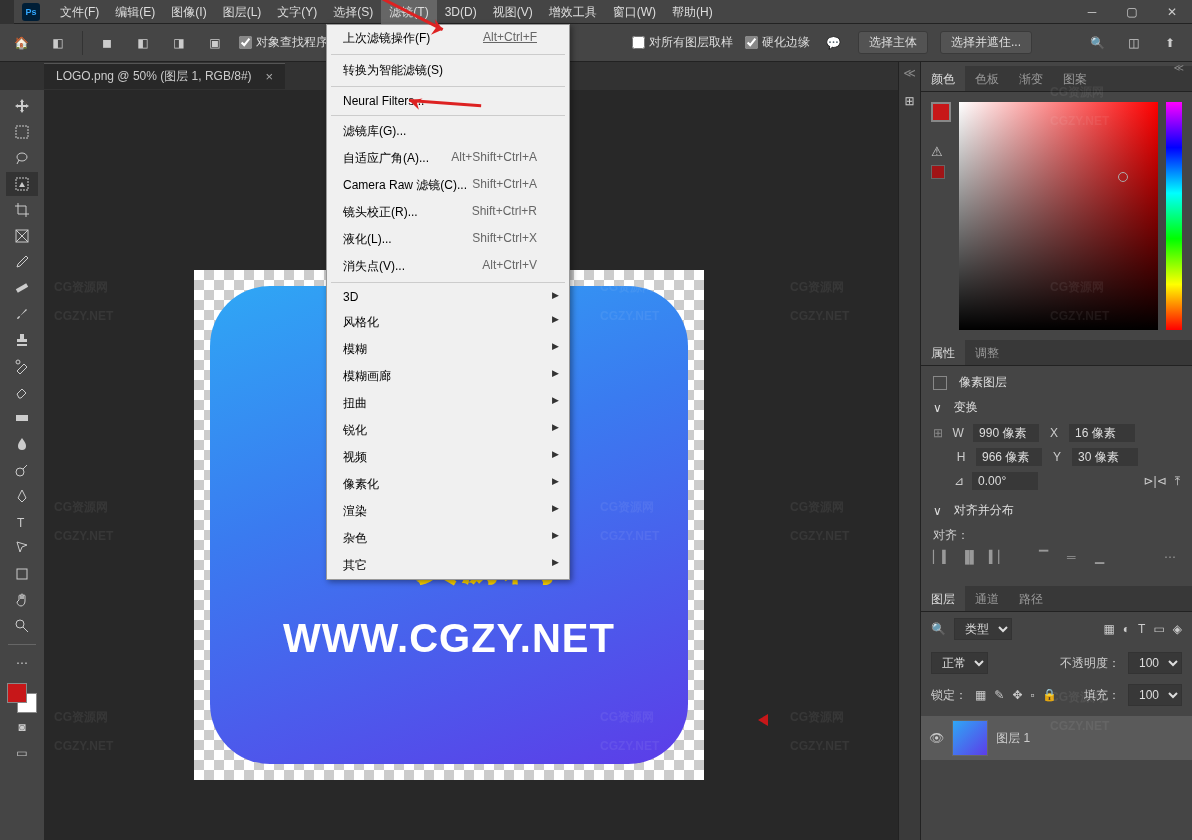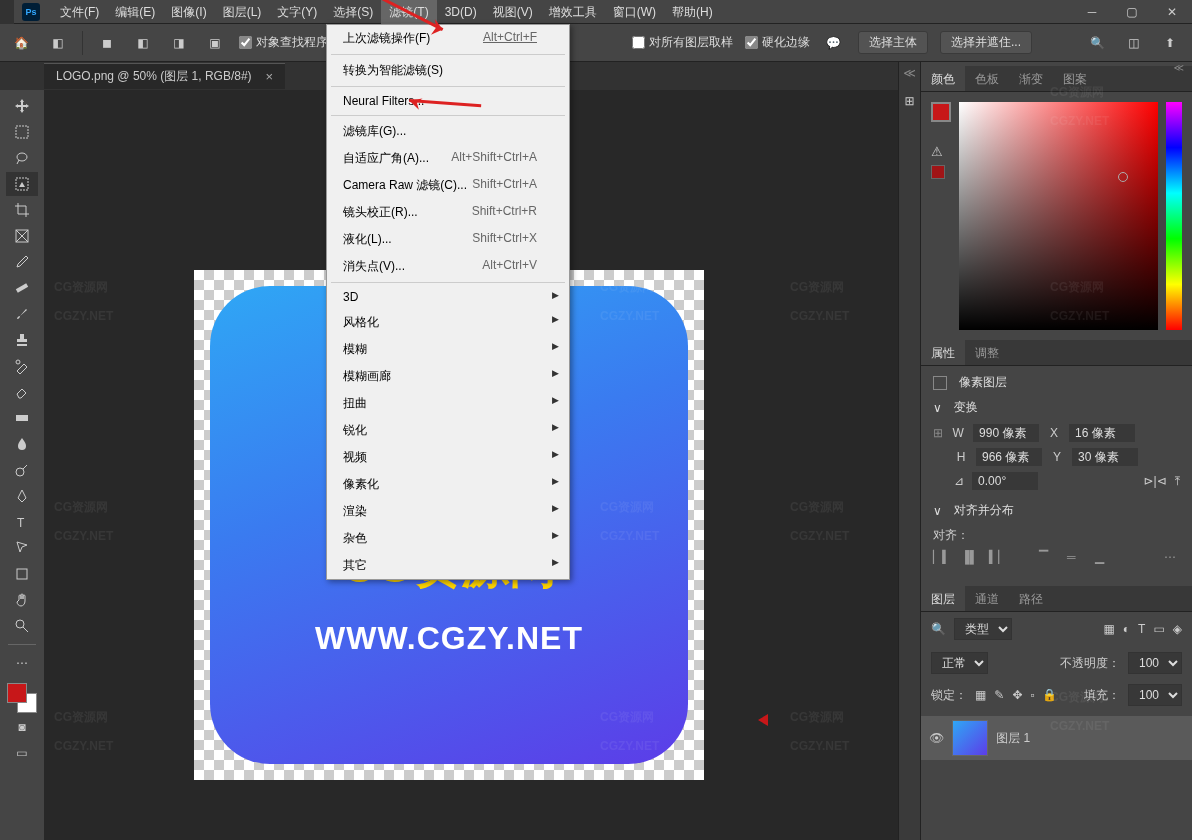--- a/index.html
+++ b/index.html
@@ -22,21 +22,21 @@
 .tools-left { position: absolute; left: 0; top: 90px; width: 44px; bottom: 0; background: #454545; display: flex; flex-direction: column; align-items: center; padding-top: 4px; gap: 2px; }
 .tool { width: 32px; height: 24px; display: flex; align-items: center; justify-content: center; color: #ccc; position: relative; }
 .tool svg { width: 16px; height: 16px; }
 .color-swatches { margin-top: 6px; width: 30px; height: 30px; position: relative; }
 .fg-color { position: absolute; top: 0; left: 0; width: 20px; height: 20px; background: #c71719; border: 1px solid #888; }
 .bg-color { position: absolute; bottom: 0; right: 0; width: 20px; height: 20px; background: #fff; border: 1px solid #888; }
 .canvas { position: absolute; top: 180px; left: 150px; width: 510px; height: 510px; background: repeating-conic-gradient(#ccc 0 25%, #fff 0 50%) 0 0/20px 20px; }
 .logo { position: absolute; inset: 16px; border-radius: 60px; background: linear-gradient(160deg, #2fa7f5 0%, #3a7bf0 40%, #5c3de8 100%); display: flex; flex-direction: column; align-items: center; justify-content: center; }
 .logo-y { position: absolute; bottom: 185px; left: 50%; transform: translateX(-50%); width: 140px; height: 70px; }
 .logo-text1 { color: #ffd400; font-size: 48px; font-weight: bold; margin-top: 140px; }
-.logo-text2 { color: #fff; font-size: 32px; font-weight: bold; margin-top: 22px; letter-spacing: 1px; }
+.logo-text2 { color: #fff; font-size: 40px; font-weight: bold; margin-top: 22px; letter-spacing: 1px; }
 .dropdown { position: absolute; top: 24px; left: 326px; width: 244px; background: #f0f0f0; color: #000; border: 1px solid #999; box-shadow: 2px 2px 6px rgba(0,0,0,0.4); z-index: 100; }
 .dd-item { padding: 5px 32px 5px 16px; display: flex; justify-content: space-between; position: relative; }
 .dd-sep { height: 1px; background: #ccc; margin: 2px 4px; }
 .dd-sub::after { content: '▶'; position: absolute; right: 10px; font-size: 9px; color: #333; }
 .right-panels { position: absolute; right: 0; top: 62px; width: 272px; bottom: 0; background: #454545; border-left: 1px solid #222; }
 .mini-bar { position: absolute; right: 272px; top: 62px; width: 22px; bottom: 0; background: #3a3a3a; border-left: 1px solid #222; }
 .panel-tabs { display: flex; background: #383838; height: 26px; border-bottom: 1px solid #222; }
 .ptab { padding: 0 10px; line-height: 26px; color: #999; }
 .ptab.active { color: #ddd; background: #454545; }
 .color-panel { height: 248px; display: flex; padding: 10px; gap: 8px; }

